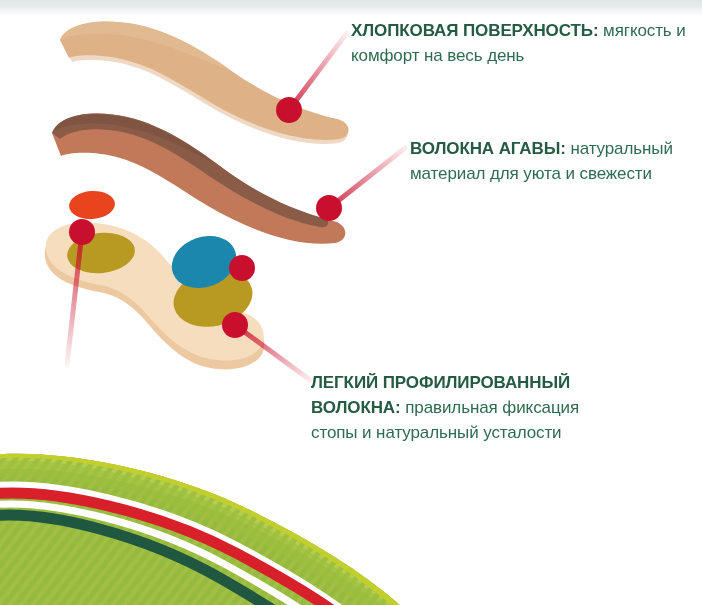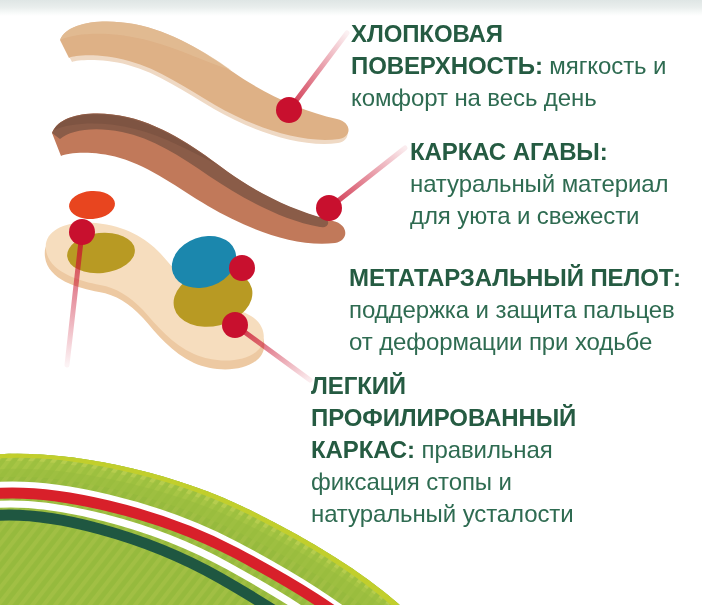--- a/index.html
+++ b/index.html
@@ -26,22 +26,22 @@
   }
   #art {
     position: absolute;
     left: 0; top: 0;
     width: 702px;
     height: 605px;
   }
   .callout {
     position: absolute;
     color: #2e6b51;
-    font-size: 24px;
-    line-height: 32px;
+    font-size: 17px;
+    line-height: 25px;
     letter-spacing: -0.1px;
     font-weight: 400;
   }
   .callout b {
     color: #255b42;
     font-weight: 700;
   }
   #callout-cotton  { left: 351px; top: 18px;  width: 345px; }
   #callout-agave   { left: 410px; top: 136px; width: 290px; }
   #callout-pad     { left: 349px; top: 262px; width: 353px; }
@@ -172,25 +172,22 @@
       <path d="M -10 505 C 52 499 152 524 228 566 C 284 597 328 624 364 658" fill="none" stroke="#ffffff" stroke-width="7"></path>
       <path d="M -10 516 C 50 510 146 536 220 578 C 274 609 316 636 350 670" fill="none" stroke="#1f5741" stroke-width="11"></path>
     </g>
   </svg>
 
   <div class="callout" id="callout-cotton">
     <b>ХЛОПКОВАЯ ПОВЕРХНОСТЬ:</b><span> мягкость и комфорт на весь день</span>
   </div>
 
   <div class="callout" id="callout-agave">
-    <b>КАРКАС АГАВЫ:</b><span> натуральный материал для уюта и свежести</span>
+    <b>ВОЛОКНА АГАВЫ:</b><span> натуральный материал для уюта и свежести</span>
   </div>
 
-  <div class="callout" id="callout-pad">
-    <b>МЕТАТАРЗАЛЬНЫЙ ПЕЛОТ:</b><span> поддержка и защита пальцев от деформации при ходьбе</span>
-  </div>
 
   <div class="callout" id="callout-frame">
-    <b>ЛЕГКИЙ ПРОФИЛИРОВАННЫЙ КАРКАС:</b><span> правильная фиксация стопы и натуральный усталости</span>
+    <b>ЛЕГКИЙ ПРОФИЛИРОВАННЫЙ ВОЛОКНА:</b><span> правильная фиксация стопы и натуральный усталости</span>
   </div>
 
 
 </div>
 
 </body></html>

